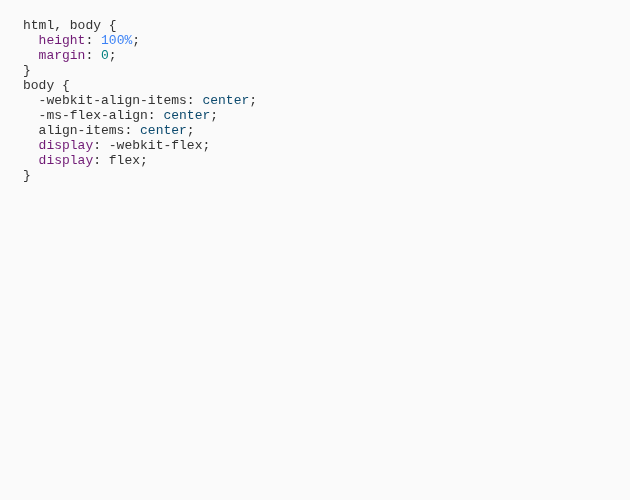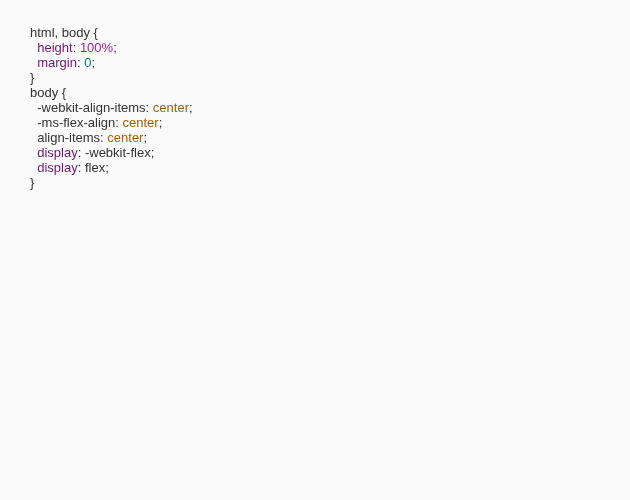--- a/index.html
+++ b/index.html
@@ -10,27 +10,27 @@
   body {
     background: #fafafa;
     font-family: "Menlo", "Consolas", "DejaVu Sans Mono", "Liberation Mono", monospace;
     font-size: 13px;
     line-height: 15px;
     color: #333;
     padding: 10px 0 0 15px;
     box-sizing: border-box;
   }
   pre {
-    margin: 15px;
-    font-family: Liberation Sans, sans-serif;
+    margin: 8px;
+    font-family: Liberation Mono, monospace;
     white-space: pre;
   }
   .line { display: block; }
   .t { color: #333; }           
   .prop { color: #701a75; }     
-  .num { color: #a21caf; }      
+  .num { color: #3b82f6; }      
   .teal { color: #008080; }     
-  .val { color: #a16207; }      
+  .val { color: #0c4a6e; }      
 </style>
 </head>
 <body>
 
 <pre id="code"><span class="line"><span class="t">html, body {</span></span><span class="line">  <span class="prop">height</span><span class="t">: </span><span class="num">100%</span><span class="t">;</span></span><span class="line">  <span class="prop">margin</span><span class="t">: </span><span class="teal">0</span><span class="t">;</span></span><span class="line"><span class="t">}</span></span><span class="line"><span class="t"></span></span><span class="line"><span class="t">body {</span></span><span class="line">  <span class="t">-webkit-align-items: </span><span class="val">center</span><span class="t">;</span></span><span class="line">  <span class="t">-ms-flex-align: </span><span class="val">center</span><span class="t">;</span></span><span class="line">  <span class="t">align-items: </span><span class="val">center</span><span class="t">;</span></span><span class="line">  <span class="prop">display</span><span class="t">: -webkit-flex;</span></span><span class="line">  <span class="prop">display</span><span class="t">: flex;</span></span><span class="line"><span class="t">}</span></span></pre>
 
 </body></html>

